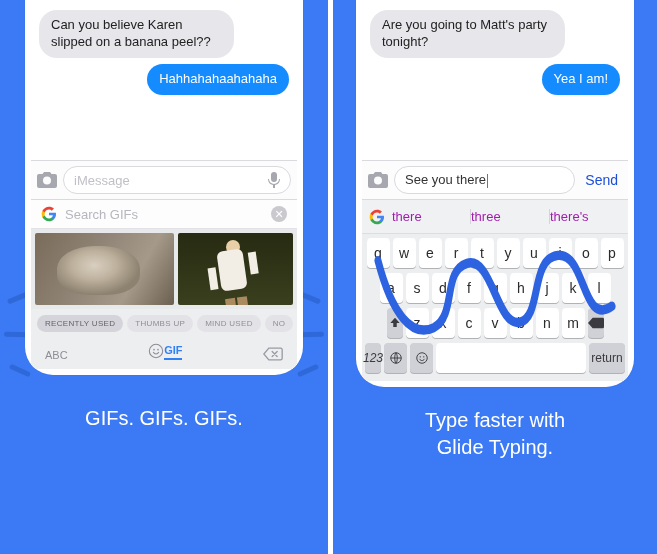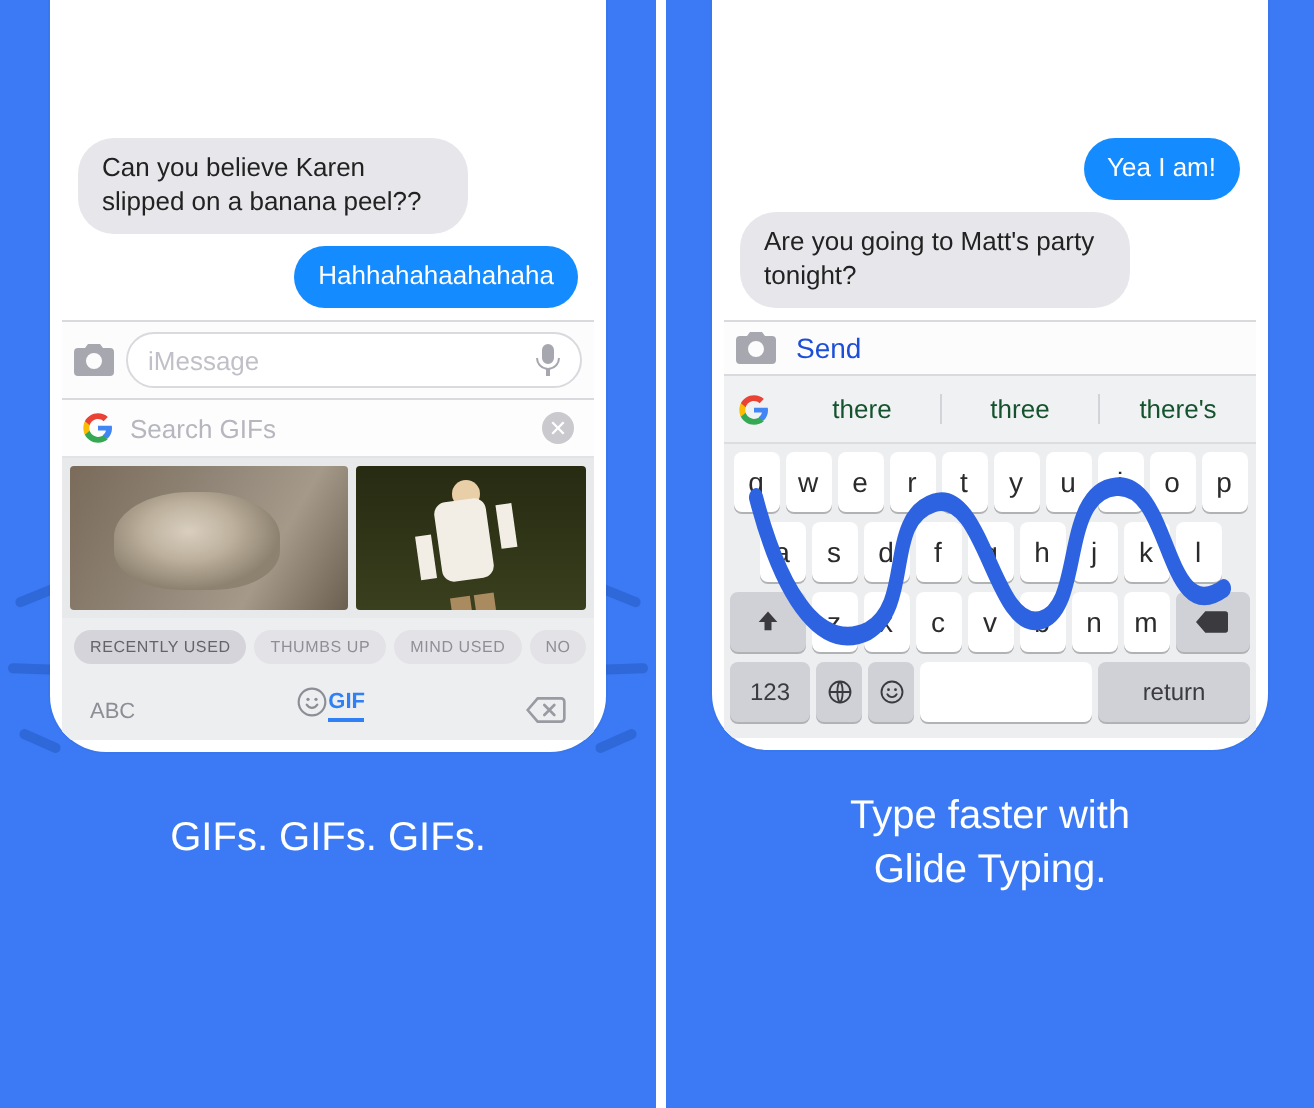--- a/index.html
+++ b/index.html
@@ -42,21 +42,21 @@
     width: 100%;
     position: relative;
   }
 
   
   .chat {
     padding: 10px 8px 6px 8px;
     min-height: 160px;
     display: flex;
     flex-direction: column;
-    justify-content: flex-end;
+    justify-content: flex-start;
     gap: 6px;
   }
   .bubble {
     max-width: 78%;
     padding: 7px 12px;
     border-radius: 18px;
     font-size: 13px;
     line-height: 1.3;
     position: relative;
   }
@@ -182,42 +182,42 @@
 
   
   .suggest {
     display:flex;
     align-items:center;
     border-bottom:1px solid #dcdce1;
     background:#f0f1f3;
     height:34px;
   }
   .suggest .g { width:30px; display:flex; justify-content:center;}
-  .sug { flex:1; text-align:center; font-size:13px; color:#14532d;}
+  .sug { flex:1; text-align:left; font-size:13px; color:#a21caf;}
   .sug + .sug { border-left:1px solid #d3d3d9;}
 
   .keys { padding: 4px 3px 3px 3px; position:relative;}
   .krow { display:flex; justify-content:center; gap:3px; margin-bottom:5px;}
   .key {
     background:#fff;
     border-radius:4px;
     box-shadow: 0 1px 0 rgba(0,0,0,.25);
     width:23px;
     height:30px;
     display:flex;
     align-items:center;
     justify-content:center;
     font-size:14px;
     color:#2b2b2d;
   }
   .key.fn { background:#cfd1d6; color:#3a3a3f; }
-  .key.wide { width:40px; }
+  .key.wide { width:16px;font-style:italic; }
   .key.space { flex:1; }
   .krow.bot .key { font-size:12px;}
-  .return { width:76px; font-size:12px; color:#5b5b63;}
+  .return { width:36px; font-size:12px; color:#5b5b63;}
 
   .swipe-path {
     position:absolute; left:0; top:0; width:100%; height:100%;
     pointer-events:none;
   }
 
   
   .flare { position:absolute; background:#2f68d8; border-radius:3px; }
 
   .caption {
@@ -323,30 +323,33 @@
     <div class="caption">GIFs. GIFs. GIFs.</div>
   </div>
 
   <div class="gap"></div>
 
   <div class="panel panel-right">
     <div class="phone">
       <div class="screen">
 
         <div class="chat">
+          <div class="bubble in">Are you going to Matt's party tonight?</div>
           <div class="bubble out">Yea I am!</div>
-          <div class="bubble in">Are you going to Matt's party tonight?</div>
         </div>
 
         <div class="compose">
           <span class="cam-icon">
             <svg width="20" height="16" viewBox="0 0 20 16">
                 <path fill="currentColor" d="M7 0l-1.5 2H2a2 2 0 00-2 2v10a2 2 0 002 2h16a2 2 0 002-2V4a2 2 0 00-2-2h-3.5L13 0H7zm3 4.5A4 4 0 1110 12.5 4 4 0 0110 4.5z"></path>
               </svg>
           </span>
+          <div class="compose-input">
+            <span><span>See you there</span><span class="cursor"></span></span>
+          </div>
           <span class="send-link">Send</span>
         </div>
 
         <div class="kb">
           <div class="suggest">
             <span class="g">
               <svg viewBox="0 0 48 48" width="16" height="16">
                   <path fill="#4285F4" d="M45 24.5c0-1.6-.1-2.8-.4-4H24v7.3h11.9c-.5 2.7-2 5-4.4 6.6v5.4h7.1C42.8 35.7 45 30.6 45 24.5z"></path>
                   <path fill="#34A853" d="M24 46c5.9 0 10.9-2 14.6-5.3l-7.1-5.4c-2 1.3-4.5 2.1-7.5 2.1-5.8 0-10.7-3.9-12.4-9.1H4.3v5.7C7.9 41 15.4 46 24 46z"></path>
                   <path fill="#FBBC05" d="M11.6 28.3c-.5-1.3-.7-2.7-.7-4.3s.3-3 .7-4.3v-5.7H4.3C2.8 17 2 20.4 2 24s.8 7 2.3 10l7.3-5.7z"></path>

